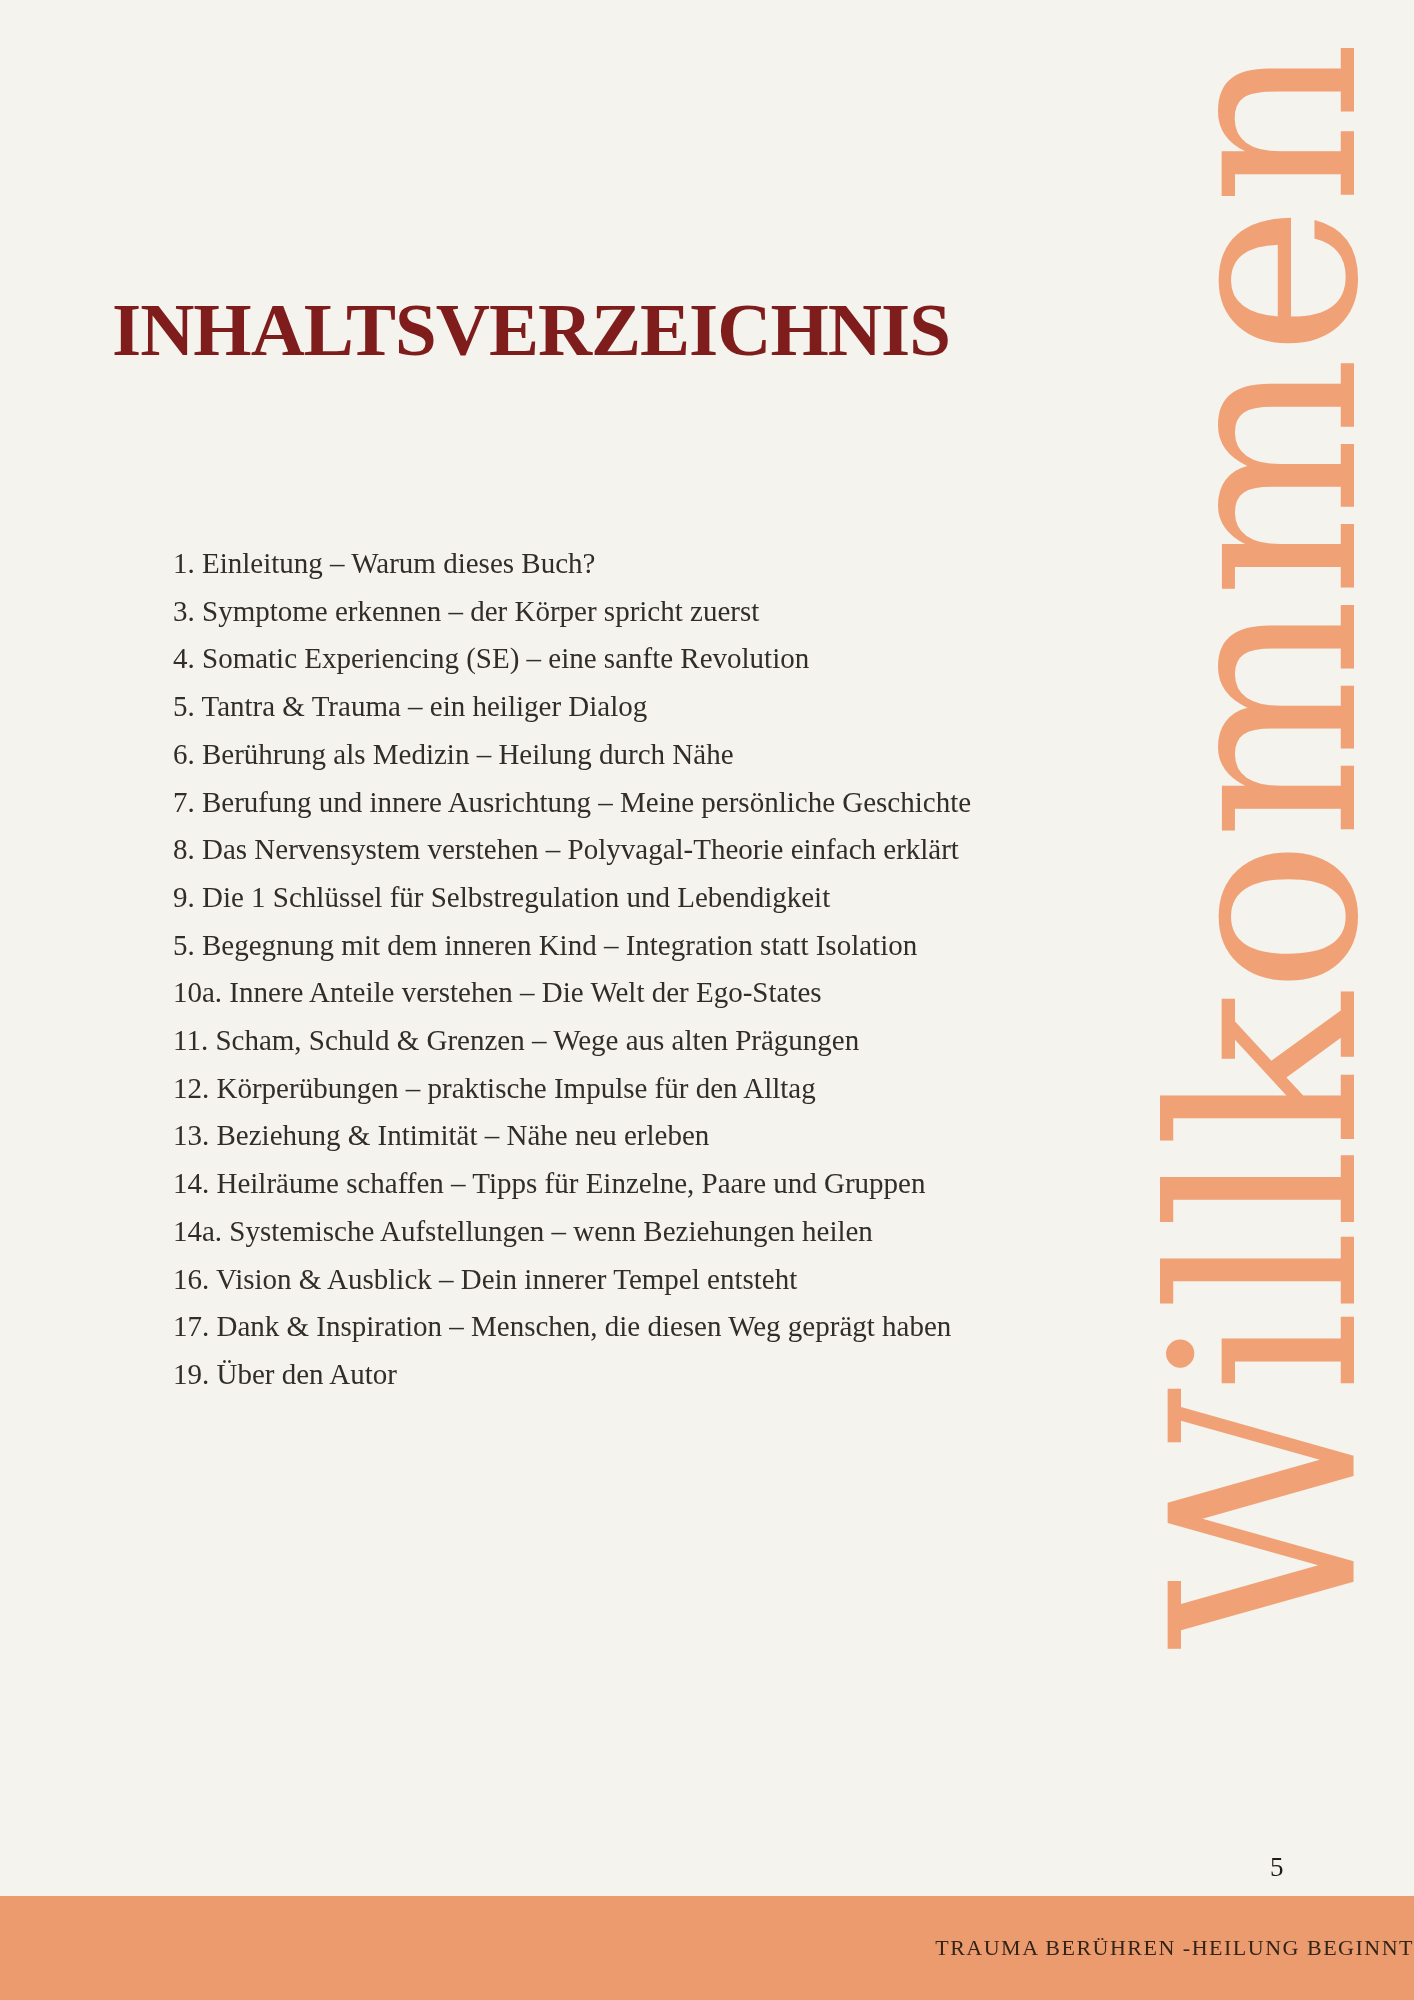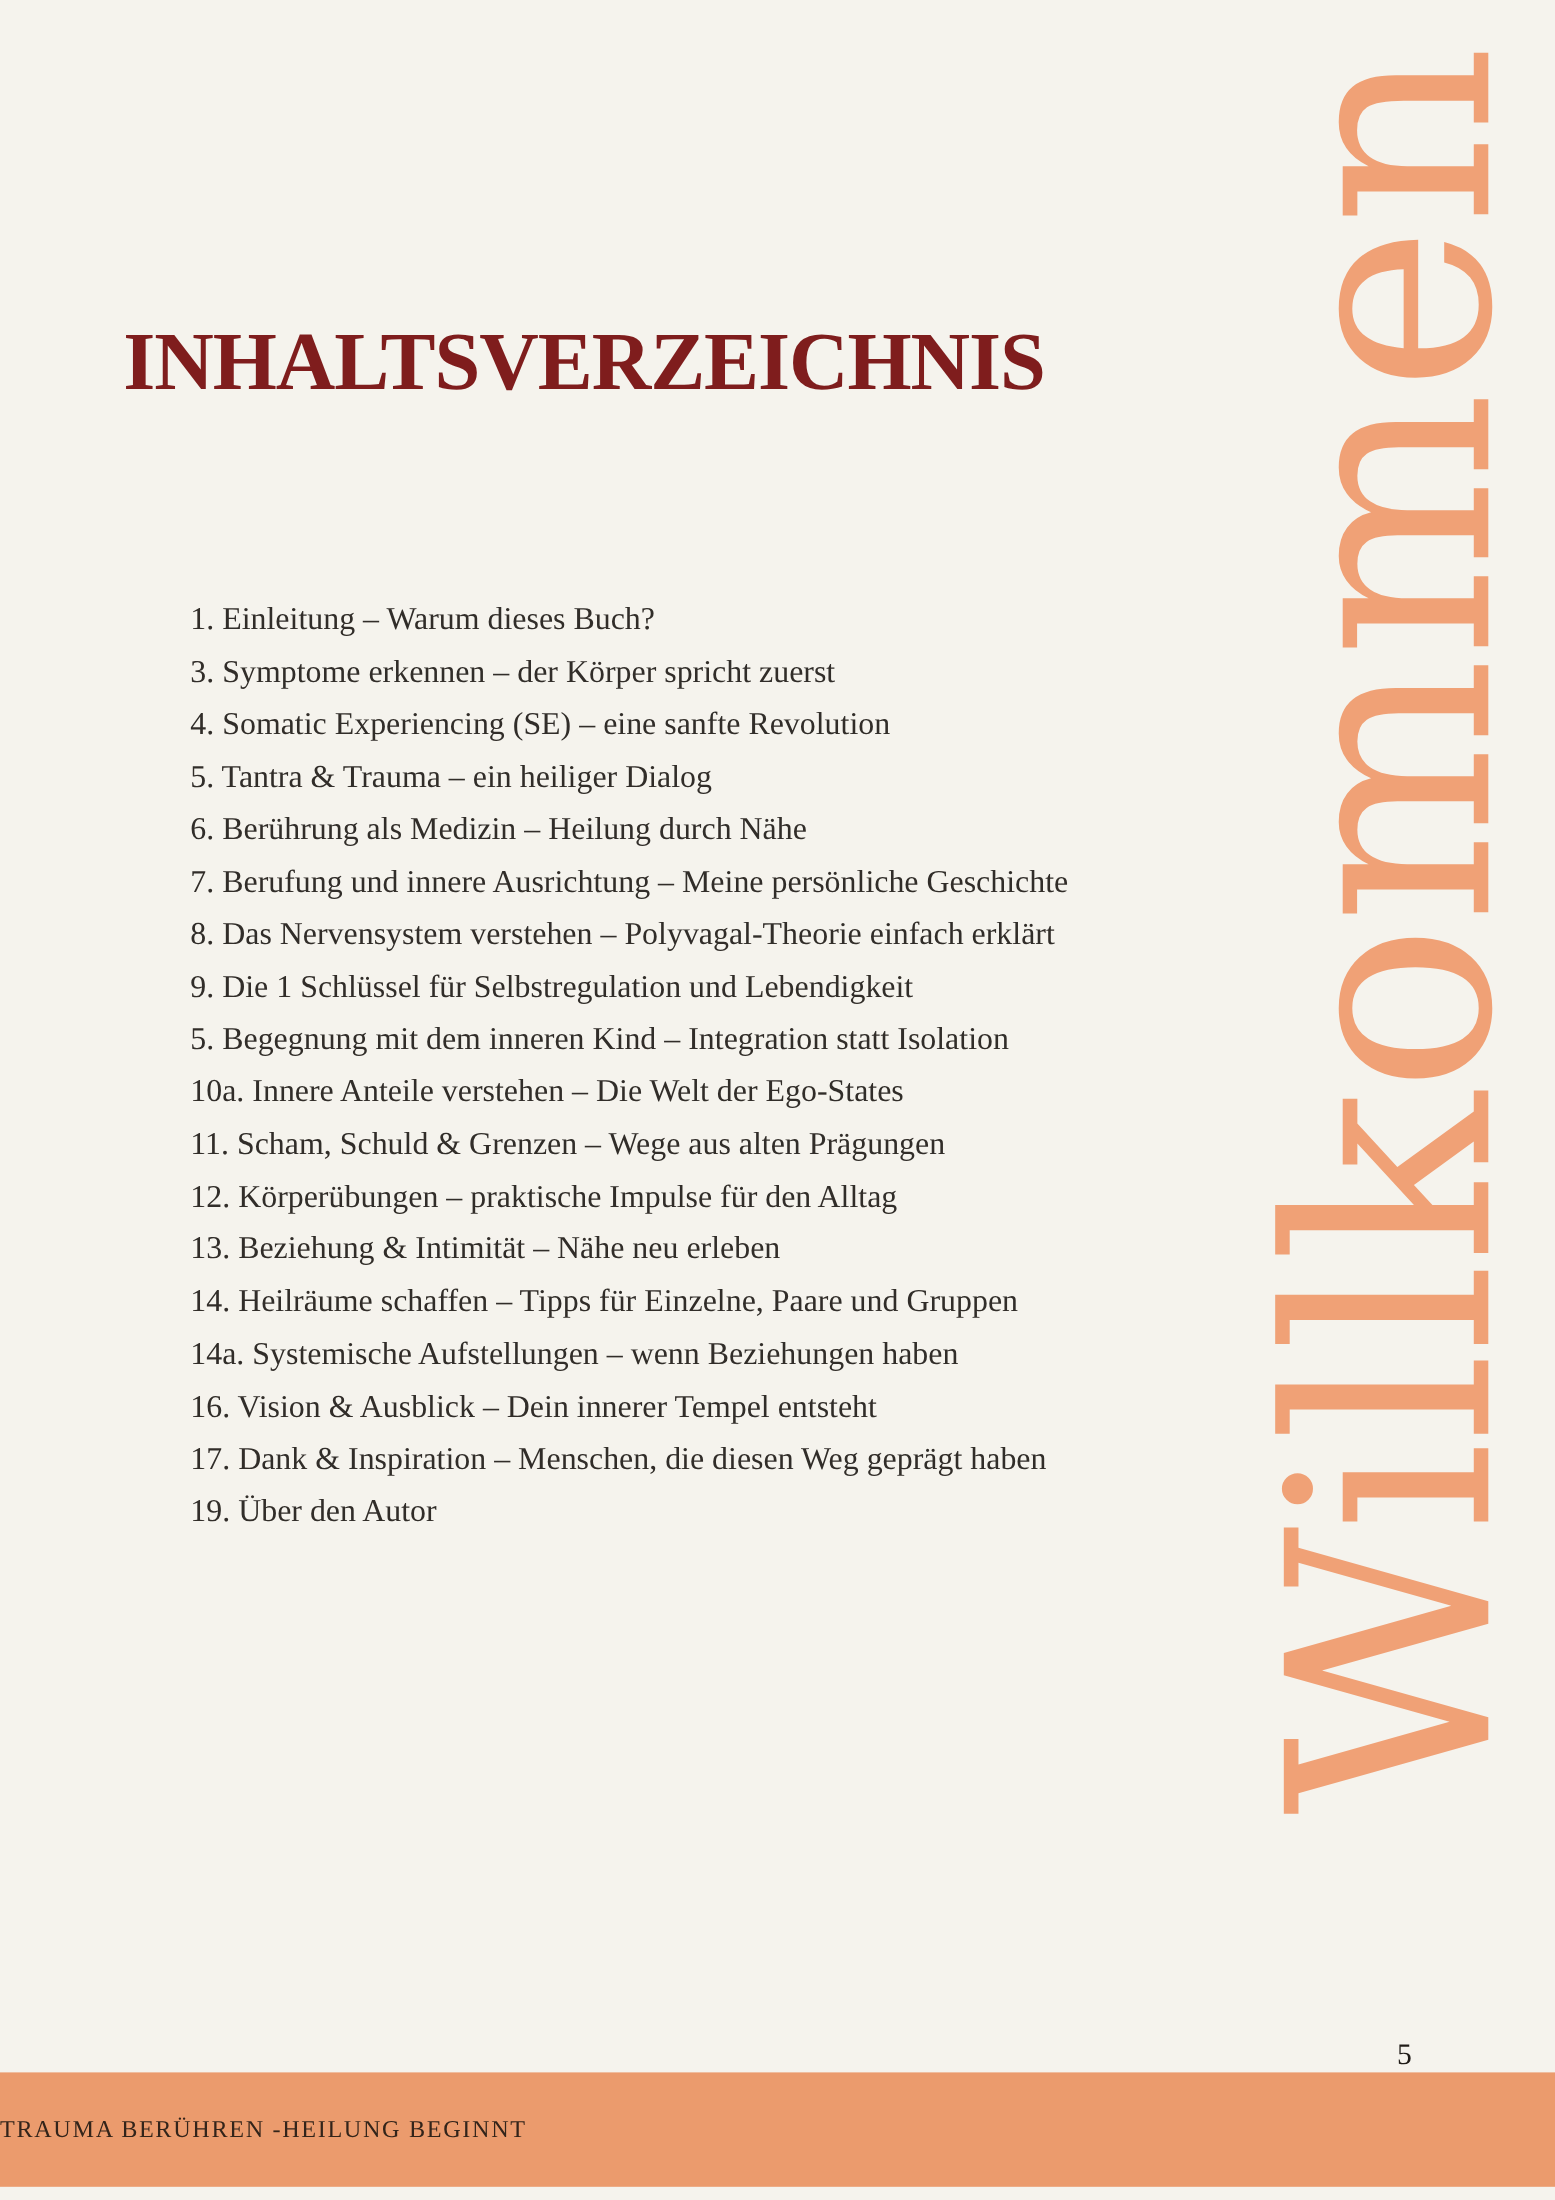--- a/index.html
+++ b/index.html
@@ -47,26 +47,26 @@
     white-space:nowrap;
   }
   .page-number{
     position:absolute;
     left:1270px;top:1852px;
     font-size:27px;
     color:#1F1B17;
   }
   .footer{
     position:absolute;
-    left:0;bottom:12px;
+    left:0;bottom:0;
     width:100%;height:104px;
     background:#EB9B6D;
     display:flex;
     align-items:center;
-    justify-content:flex-start;
+    justify-content:flex-end;
   }
   .footer span{
     font-size:22px;
     letter-spacing:1.5px;
     color:#33241A;
     white-space:nowrap;
   }
 </style>
 </head>
 <body>
@@ -83,21 +83,21 @@
       <li>6. Berührung als Medizin – Heilung durch Nähe</li>
       <li>7. Berufung und innere Ausrichtung – Meine persönliche Geschichte</li>
       <li>8. Das Nervensystem verstehen – Polyvagal-Theorie einfach erklärt</li>
       <li>9. Die 1 Schlüssel für Selbstregulation und Lebendigkeit</li>
       <li>5. Begegnung mit dem inneren Kind – Integration statt Isolation</li>
       <li>10a. Innere Anteile verstehen – Die Welt der Ego-States</li>
       <li>11. Scham, Schuld &amp; Grenzen – Wege aus alten Prägungen</li>
       <li>12. Körperübungen – praktische Impulse für den Alltag</li>
       <li>13. Beziehung &amp; Intimität – Nähe neu erleben</li>
       <li>14. Heilräume schaffen – Tipps für Einzelne, Paare und Gruppen</li>
-      <li>14a. Systemische Aufstellungen – wenn Beziehungen haben</li>
+      <li>14a. Systemische Aufstellungen – wenn Beziehungen heilen</li>
       <li>16. Vision &amp; Ausblick – Dein innerer Tempel entsteht</li>
       <li>17. Dank &amp; Inspiration – Menschen, die diesen Weg geprägt haben</li>
       <li>19. Über den Autor</li>
     </ul>
 
   <div class="side-text">Willkommen</div>
 
   <div class="page-number">5</div>
 
   <div class="footer">

